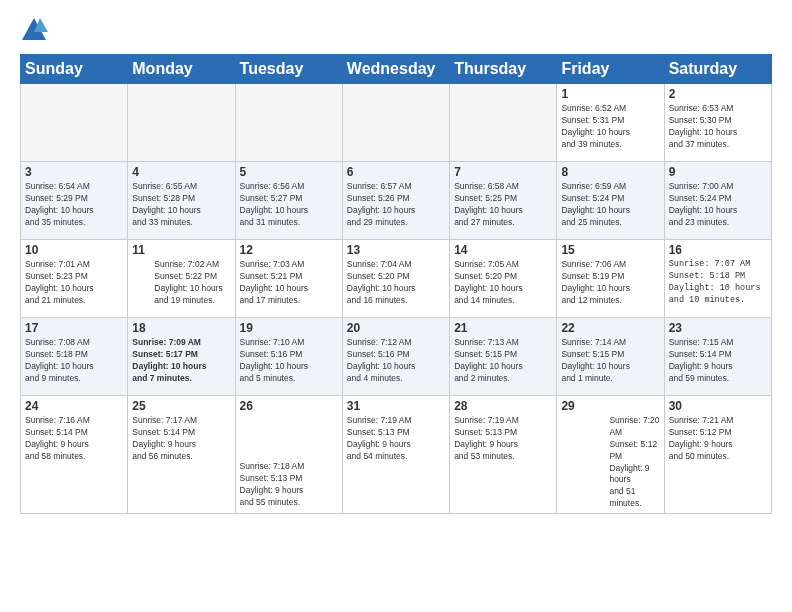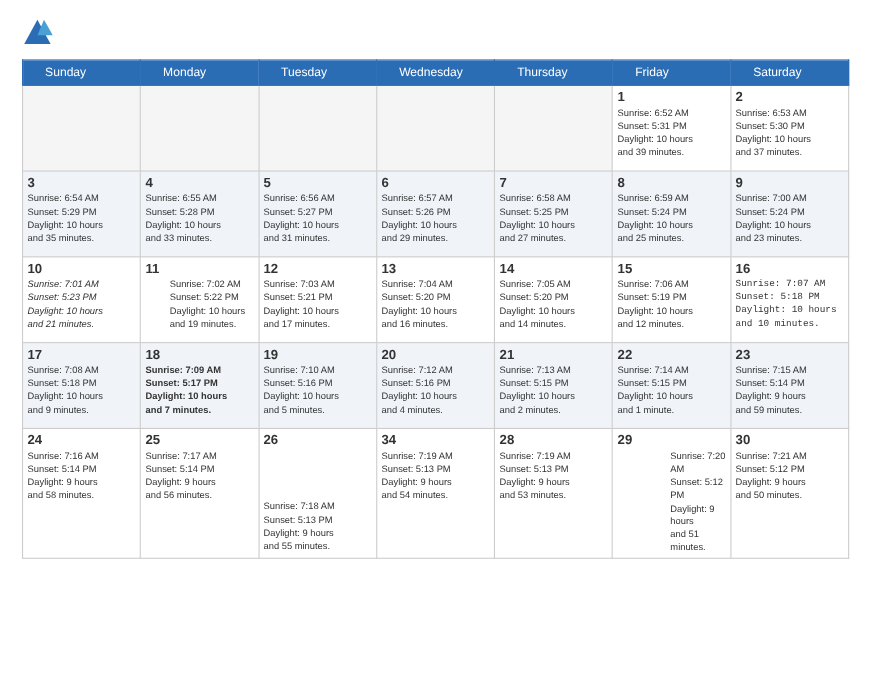--- a/index.html
+++ b/index.html
@@ -58,23 +58,23 @@
       color: #555;
     }
     table {
       width: 100%;
       border-collapse: collapse;
       table-layout: fixed;
     }
     th {
       background-color: #2a6db5;
       color: #fff;
-      font-size: 11px;
-      font-weight: normal;
-      padding: 5px 20px;
+      font-size: 16px;
+      font-weight: bold;
+      padding: 5px 4px;
       text-align: left;
       border: 1px solid #2a6db5;
     }
     td {
       border: 1px solid #ccc;
       vertical-align: top;
       padding: 3px 4px;
       font-size: 9px;
       color: #333;
       height: 78px;
@@ -200,21 +200,21 @@
             <span class="day-num">9</span>
             <div class="cell-text" style="white-space: pre-line;">Sunrise: 7:00 AM
 Sunset: 5:24 PM
 Daylight: 10 hours
 and 23 minutes.</div>
           </td>
         </tr>
         <tr>
           <td>
             <span class="day-num">10</span>
-            <div class="cell-text" style="white-space: pre-line; font-style: italic;">Sunrise: 7:01 AM
+            <div class="cell-text" style="white-space: pre-line;">Sunrise: 7:01 AM
 Sunset: 5:23 PM
 Daylight: 10 hours
 and 21 minutes.</div>
           </td>
           <td>
             <span class="day-num">11</span>
             <div class="cell-text" style="white-space: pre-line; margin-left: 22px;">Sunrise: 7:02 AM
 Sunset: 5:22 PM
 Daylight: 10 hours
 and 19 minutes.</div>
@@ -322,21 +322,21 @@
 and 56 minutes.</div>
           </td>
           <td>
             <span class="day-num">26</span>
             <div class="cell-text" style="white-space: pre-line; margin-top: 48px;">Sunrise: 7:18 AM
 Sunset: 5:13 PM
 Daylight: 9 hours
 and 55 minutes.</div>
           </td>
           <td>
-            <span class="day-num">34</span>
+            <span class="day-num">31</span>
             <div class="cell-text" style="white-space: pre-line;">Sunrise: 7:19 AM
 Sunset: 5:13 PM
 Daylight: 9 hours
 and 54 minutes.</div>
           </td>
           <td>
             <span class="day-num">28</span>
             <div class="cell-text" style="white-space: pre-line;">Sunrise: 7:19 AM
 Sunset: 5:13 PM
 Daylight: 9 hours

